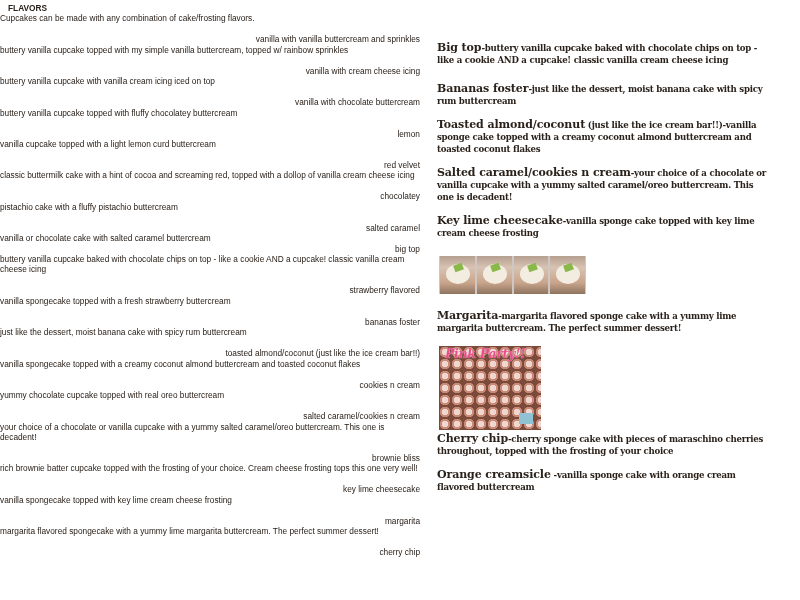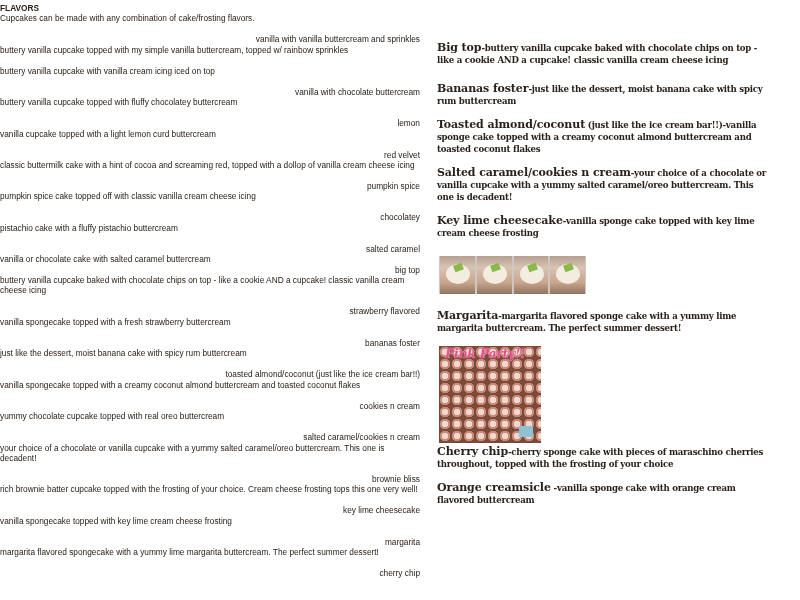--- a/index.html
+++ b/index.html
@@ -1,21 +1,21 @@
 <!DOCTYPE html>
 <html><head>
 <meta charset="utf-8">
 <style>
   html, body { margin: 0; padding: 0; background: #ffffff; }
   body { width: 800px; height: 600px; overflow: hidden; position: relative; color: #2a211a; }
   .left {
     position: absolute; left: 0; top: 3px; width: 420px;
     font-family: "Liberation Sans", sans-serif; font-size: 8.3px; line-height: 10.4px;
   }
-  .left .title { font-weight: bold; }
+  .left .title { font-weight: bold; padding-left: 8px; }
   .left .item { margin-top: 10.6px; }
   .left .item.tight { margin-top: 0; }
   .left .name { font-weight: normal; text-align: right; }
   .right {
     position: absolute; left: 437px; top: 42px; width: 330px;
     font-family: "DejaVu Serif", serif; font-size: 8.6px; line-height: 12px; font-weight: bold;
   }
   .right .entry { margin-bottom: 12px; letter-spacing: -0.25px; }
   .right .entry.gap-lg { margin-bottom: 17px; }
   .right .nm { font-size: 11px; letter-spacing: -0.1px; }
@@ -29,21 +29,21 @@
   }
   .pic1 .cup::before {
     content: ""; position: absolute; left: 6px; top: 8px; width: 24px; height: 20px;
     border-radius: 50%; background: #f2ede0;
   }
   .pic1 .cup::after {
     content: ""; position: absolute; left: 14px; top: 8px; width: 9px; height: 7px;
     background: #8bb84a; transform: rotate(-20deg);
   }
   .pic2 {
-    width: 102px; height: 97px; margin: 12px 0 3px 2px; position: relative; overflow: hidden;
+    width: 102px; height: 84px; margin: 12px 0 3px 2px; position: relative; overflow: hidden;
     background:
       radial-gradient(circle at 50% 50%, #f0d8d0 0 3px, #c98a78 3.5px 5px, transparent 5.5px) 0 0 / 12px 12px,
       #7a4b3a;
   }
   .pic2 .banner {
     position: absolute; left: 6px; top: 2px; font-family: "DejaVu Serif", serif; font-style: italic;
     font-weight: bold; font-size: 12.5px; color: #e94d8c; letter-spacing: -0.3px;
     text-shadow: 0 0 1px #ffffff;
   }
   .pic2 .tag {
@@ -55,37 +55,34 @@
 
 <div class="left">
   <div class="title">FLAVORS</div>
   <div>Cupcakes can be made with any combination of cake/frosting flavors.</div>
 
   <div class="item">
     <div class="name">vanilla with vanilla buttercream and sprinkles</div>
     <div>buttery vanilla cupcake topped with my simple vanilla buttercream, topped w/ rainbow sprinkles</div>
   </div>
   <div class="item">
+    <div class="name">vanilla with cream cheese icing</div>
     <div>buttery vanilla cupcake with vanilla cream icing iced on top</div>
   </div>
   <div class="item">
     <div class="name">vanilla with chocolate buttercream</div>
     <div>buttery vanilla cupcake topped with fluffy chocolatey buttercream</div>
   </div>
   <div class="item">
     <div class="name">lemon</div>
     <div>vanilla cupcake topped with a light lemon curd buttercream</div>
   </div>
   <div class="item">
     <div class="name">red velvet</div>
     <div>classic buttermilk cake with a hint of cocoa and screaming red, topped with a dollop of vanilla cream cheese icing</div>
-  </div>
-  <div class="item">
-    <div class="name">pumpkin spice</div>
-    <div>pumpkin spice cake topped off with classic vanilla cream cheese icing</div>
   </div>
   <div class="item">
     <div class="name">chocolatey</div>
     <div>pistachio cake with a fluffy pistachio buttercream</div>
   </div>
   <div class="item">
     <div class="name">salted caramel</div>
     <div>vanilla or chocolate cake with salted caramel buttercream</div>
   </div>
   <div class="item tight">

